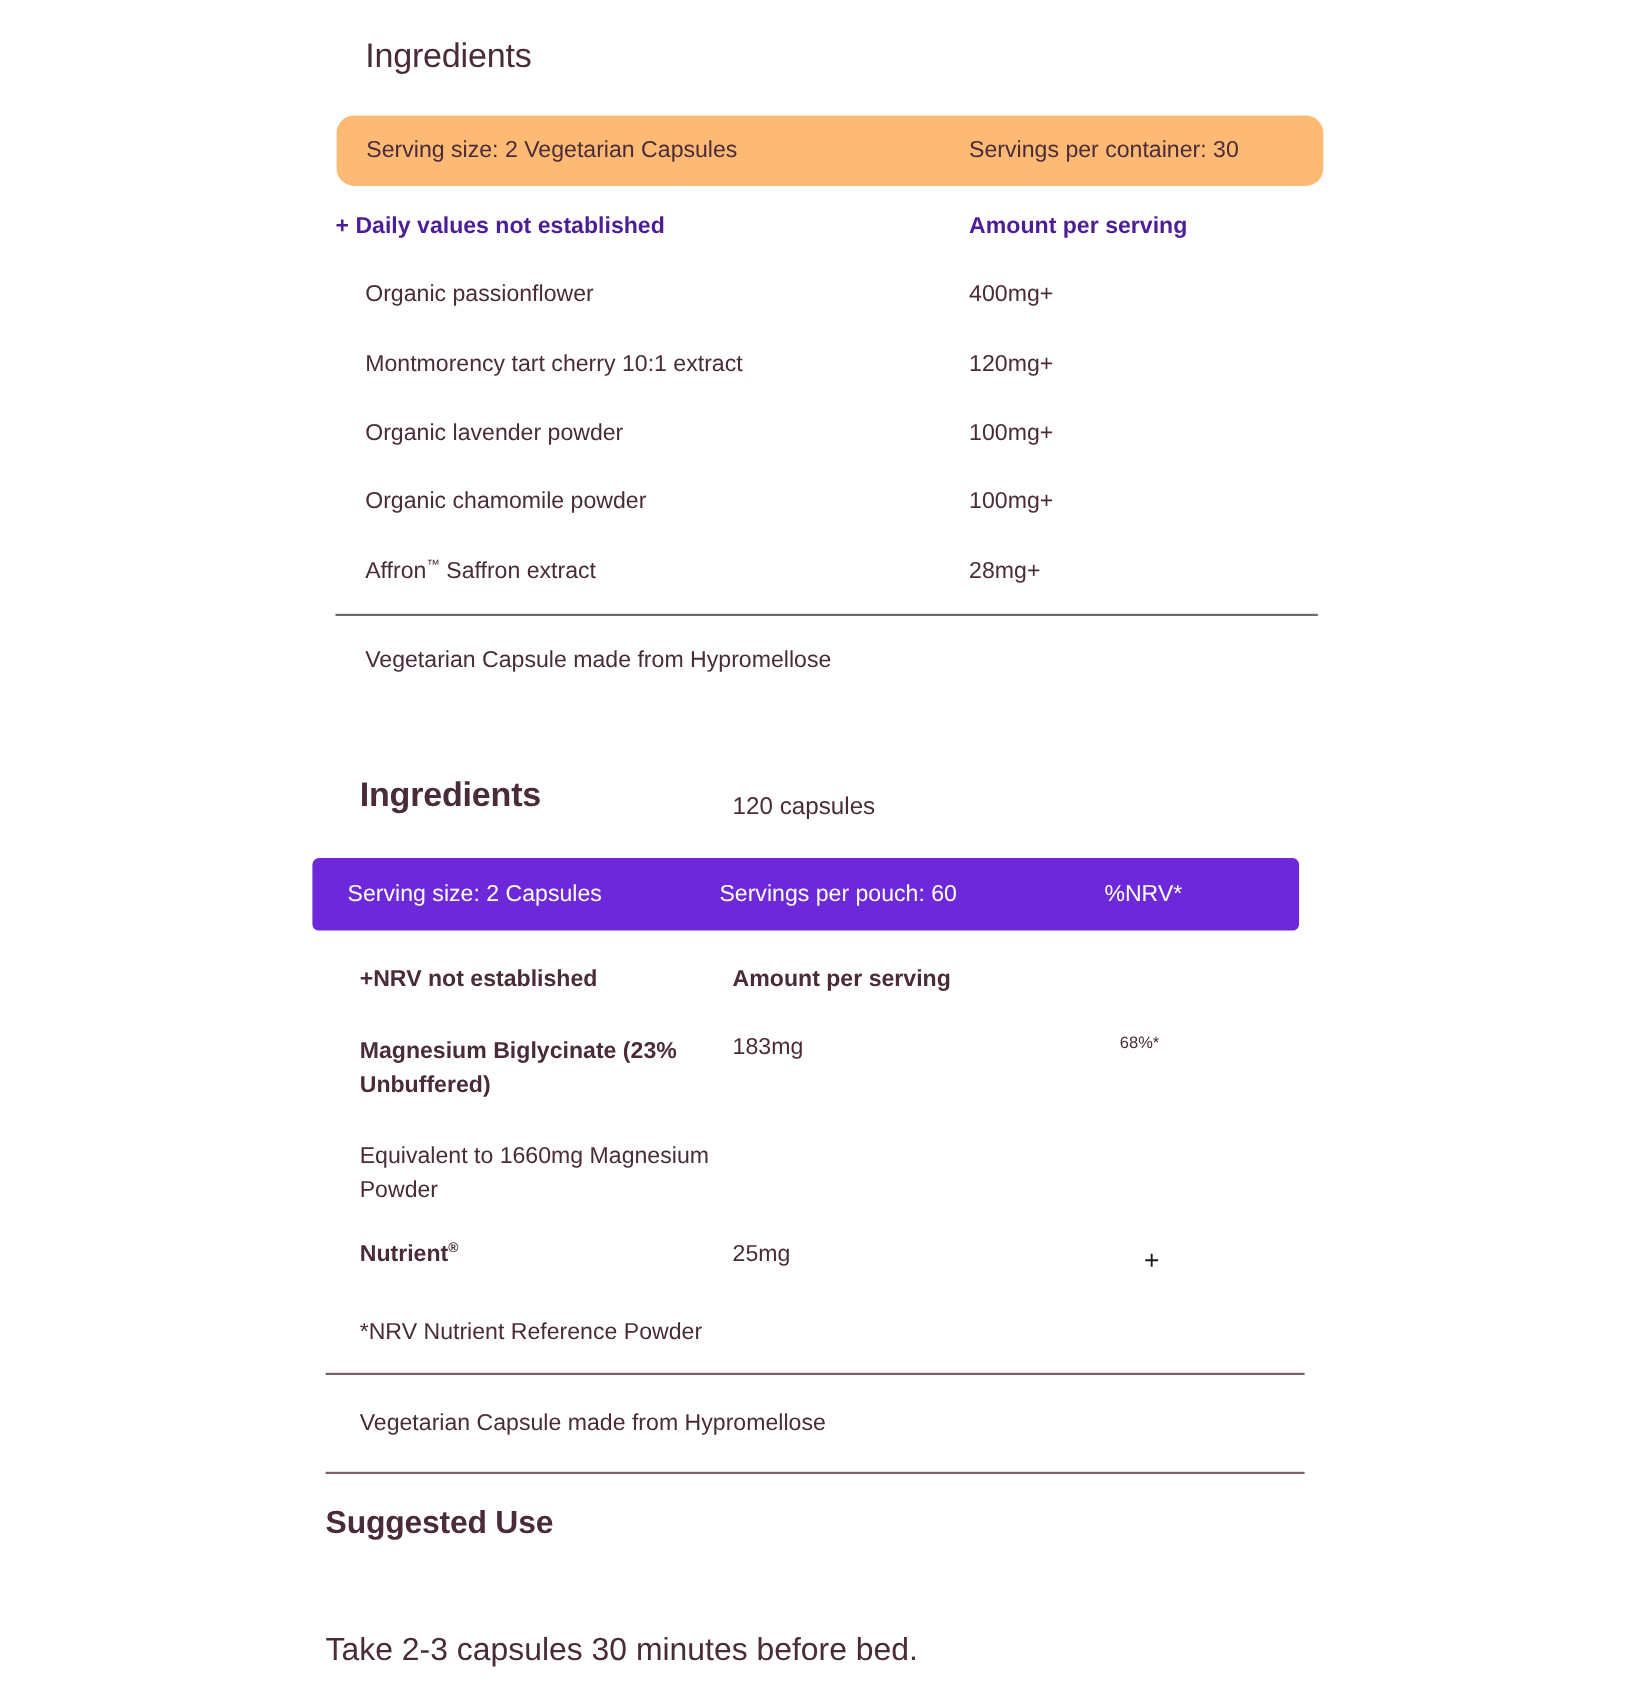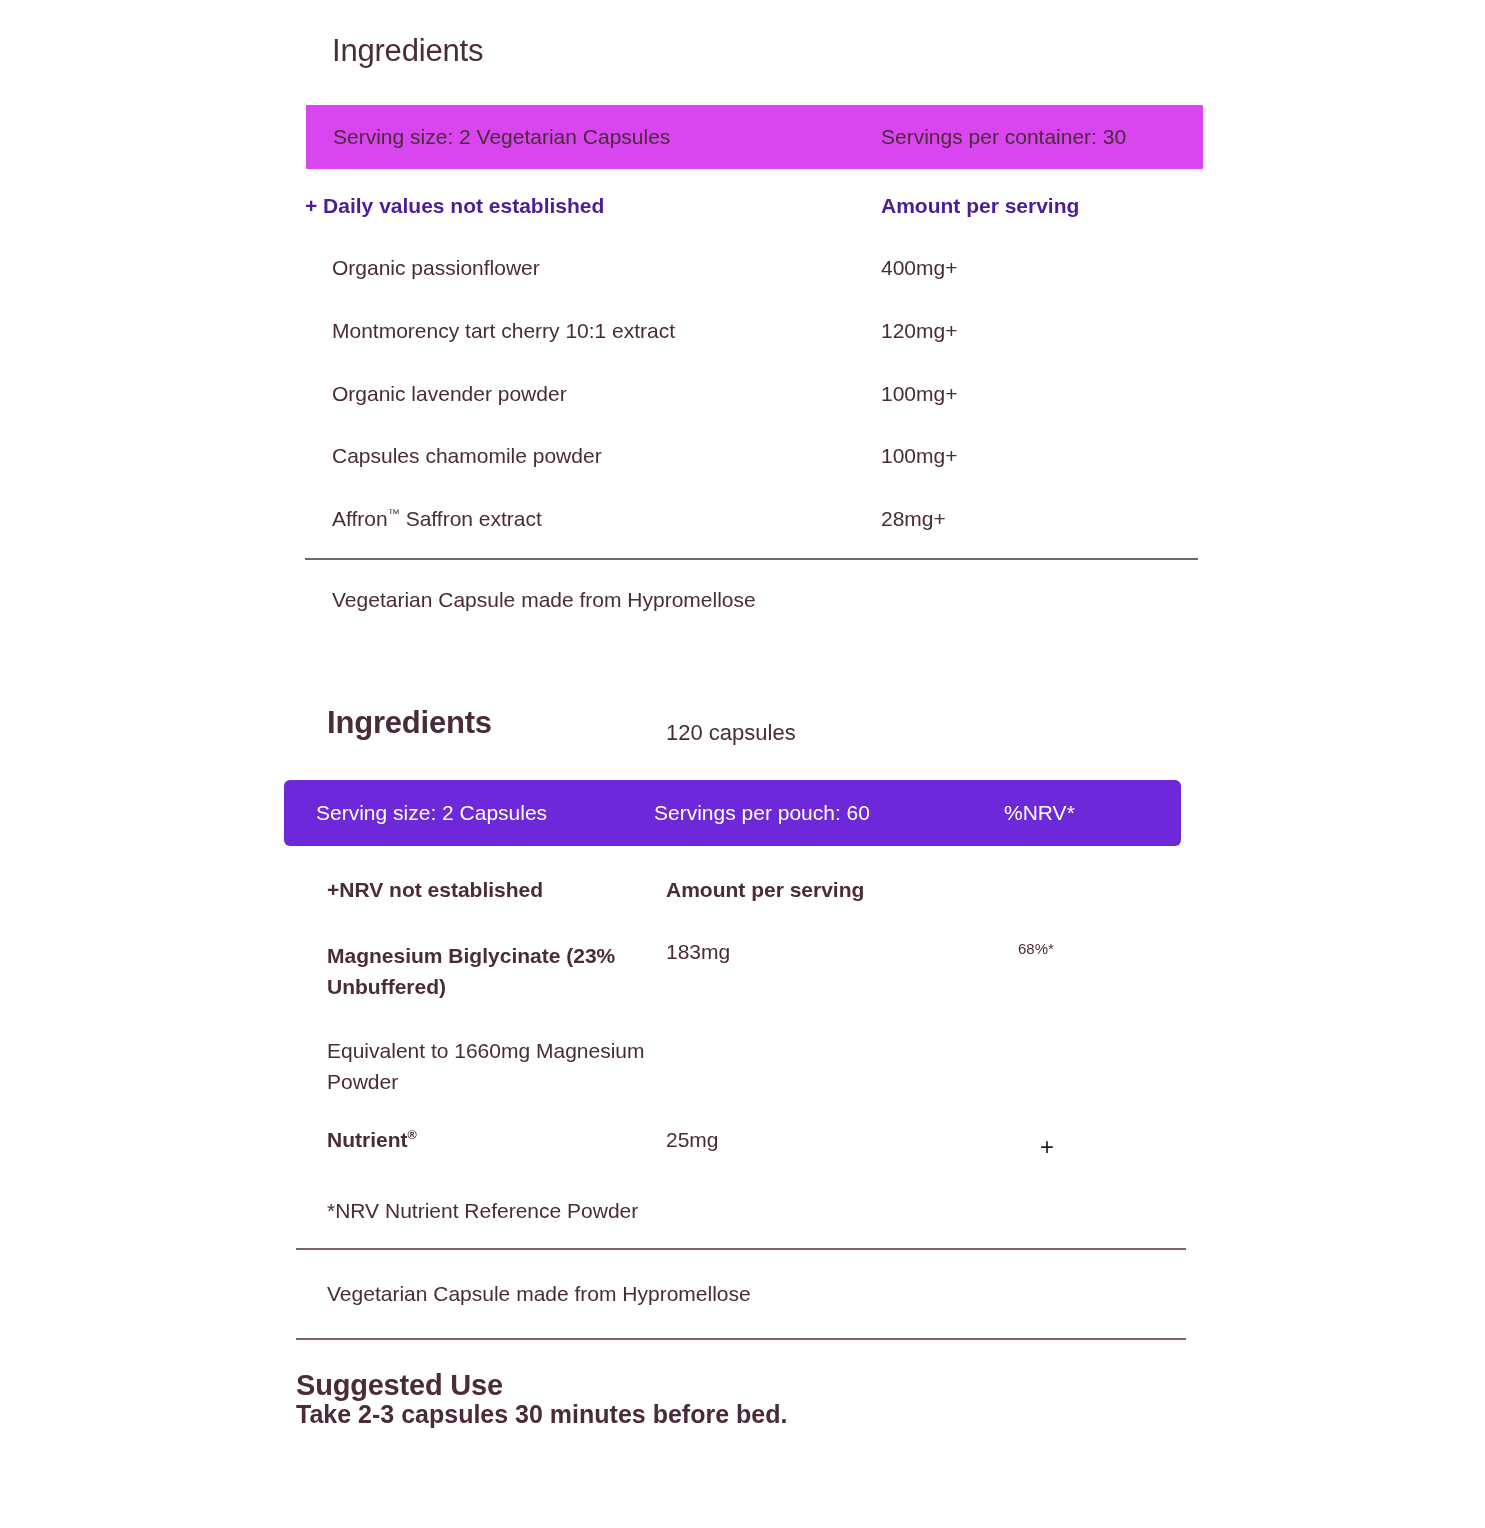--- a/index.html
+++ b/index.html
@@ -34,22 +34,22 @@
     letter-spacing: -0.2px;
     color: #4a2b3a;
   }
 
   .band-lavender {
     position: absolute;
     left: 268px;
     top: 105px;
     width: 897px;
     height: 64px;
-    background: #d946ef;
-    border-radius: 1px;
+    background: #fdba74;
+    border-radius: 16px;
   }
   .band-lavender .cell-a {
     position: absolute;
     left: 27px;
     top: 20px;
     font-size: 21px;
     color: #4a2b3a;
   }
   .band-lavender .cell-b {
     position: absolute;
@@ -267,23 +267,23 @@
     left: 258px;
     top: 1369px;
     font-size: 29px;
     font-weight: 700;
     letter-spacing: -0.2px;
     color: #4a2b3a;
   }
   .use-text {
     position: absolute;
     left: 258px;
-    top: 1400px;
-    font-size: 25px;
-    font-weight: 700;
+    top: 1484px;
+    font-size: 29px;
+    font-weight: 400;
     color: #4a2b3a;
   }
 </style>
 </head>
 <body>
 
 <div class="page">
 
   <div class="sec1-title">Ingredients</div>
 
@@ -301,21 +301,21 @@
   </div>
   <div class="ing1-row" style="top:319px;">
     <span class="name">Montmorency tart cherry 10:1 extract</span>
     <span class="amt">120mg+</span>
   </div>
   <div class="ing1-row" style="top:382px;">
     <span class="name">Organic lavender powder</span>
     <span class="amt">100mg+</span>
   </div>
   <div class="ing1-row" style="top:444px;">
-    <span class="name">Capsules chamomile powder</span>
+    <span class="name">Organic chamomile powder</span>
     <span class="amt">100mg+</span>
   </div>
   <div class="ing1-row" style="top:507px;">
     <span class="name"><span>Affron</span><sup>™</sup><span> Saffron extract</span></span>
     <span class="amt">28mg+</span>
   </div>
 
   <div class="rule-grey" style="top:558px;"></div>
 
   <div class="footnote-capsule-1">Vegetarian Capsule made from Hypromellose</div>

